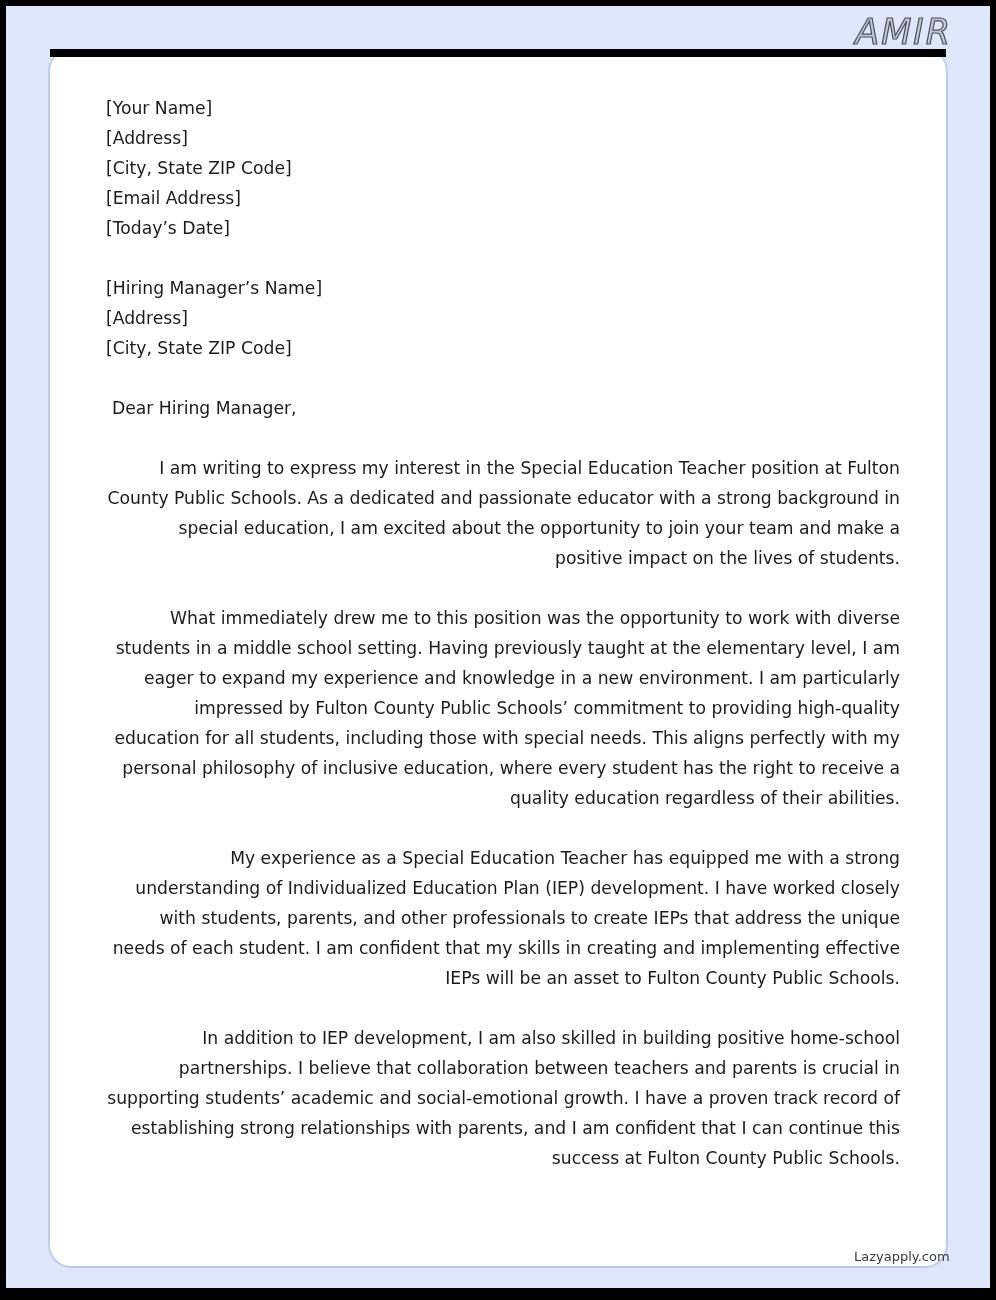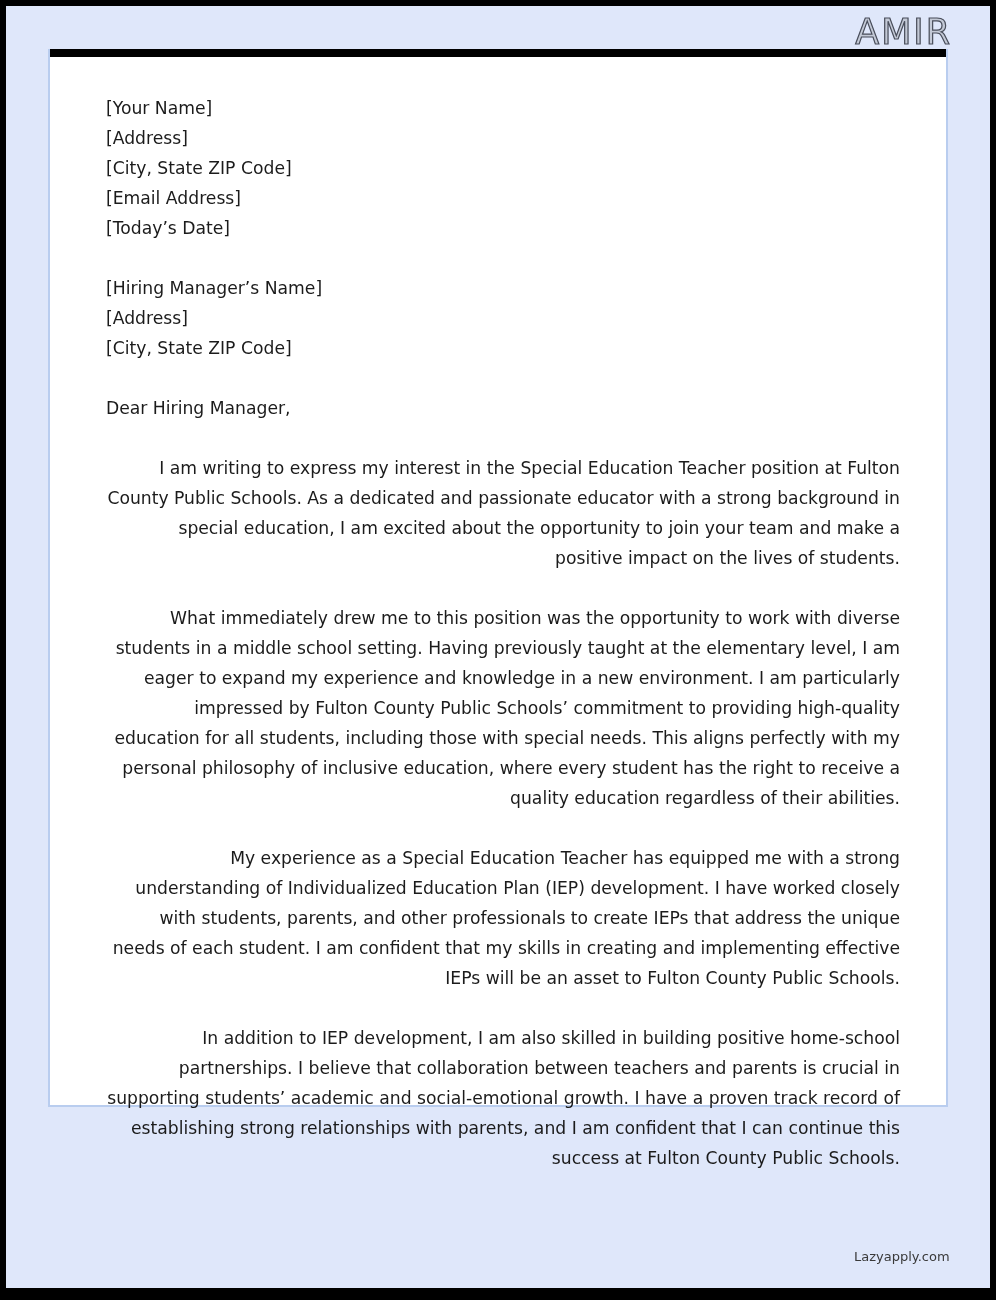--- a/index.html
+++ b/index.html
@@ -43,34 +43,36 @@
     top: 9px;
     font-family: "DejaVu Sans", sans-serif;
     font-size: 35px;
     font-weight: 400;
     letter-spacing: 2px;
     color: #c3c9d6;
     -webkit-text-stroke: 1.2px #4a4f5c;
     text-shadow: 0 0 0 #555;
     line-height: 1;
     user-select: none;
+    font-style: italic;
   }
 
   
   .page {
     position: absolute;
     left: 42px;
     top: 43px;
     width: 900px;
-    height: 1058px;
+    height: 1219px;
     background: #ffffff;
     border-left: 2px solid #b9cdef;
     border-right: 2px solid #b9cdef;
     border-bottom: 2px solid #b9cdef;
     box-sizing: border-box;
+    border-radius: 23px;
   }
 
   .page-topbar {
     position: absolute;
     left: 0;
     top: 0;
     width: 100%;
     height: 8px;
     background: #000000;
   }
@@ -92,21 +94,21 @@
 
   .addr-block {
     margin: 0 0 30px 0;
   }
   .addr-line {
     display: block;
     white-space: nowrap;
   }
 
   .salutation {
-    margin: 0 0 30px 0;
+    margin: 0 0 30px 6px;
   }
 
   .para {
     margin: 0 0 30px 0;
     text-align: right;
   }
 
   
   .watermark {
     position: absolute;

